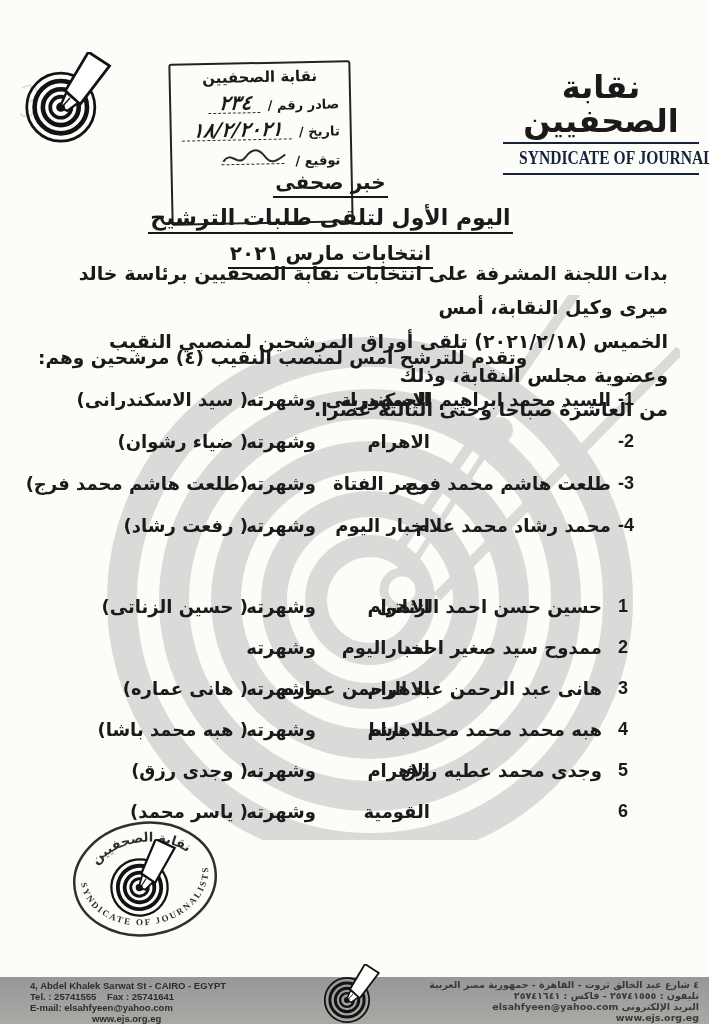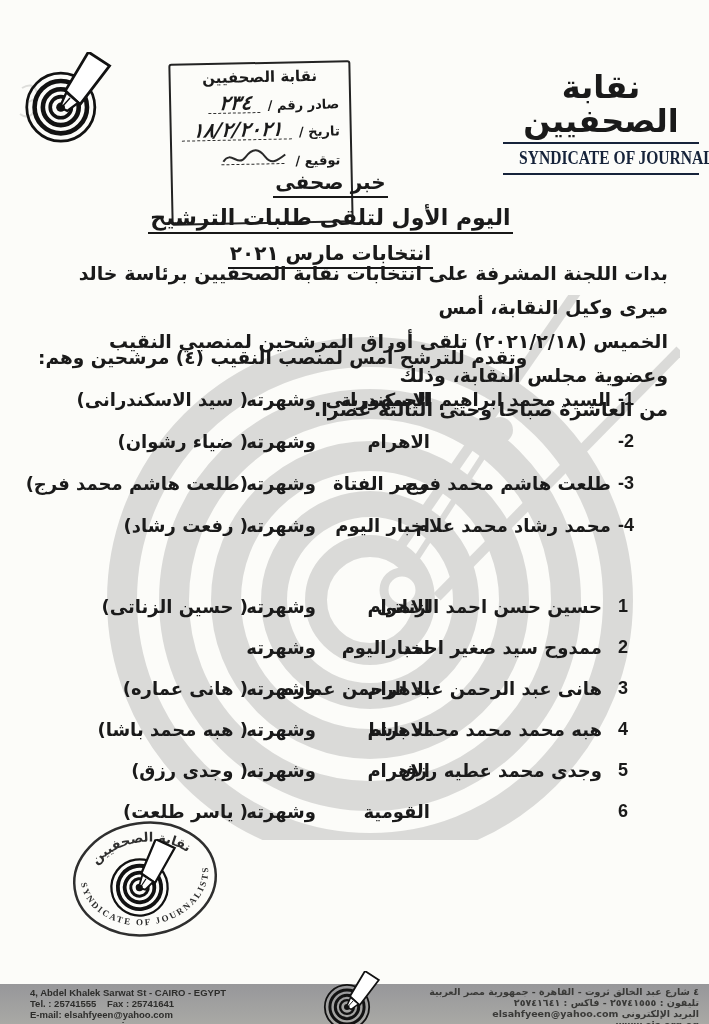--- a/index.html
+++ b/index.html
@@ -62,21 +62,21 @@
   .c-aka-lbl{right:352px;}
   .c-aka{right:420px;}
 
   
   .watermark{left:55px;top:295px;opacity:.3;z-index:1;pointer-events:none;}
 
   
   .seal{left:70px;top:820px;transform:rotate(-8deg);z-index:2;}
 
   
-  .footer{left:0;right:0;bottom:0;height:40px;background:linear-gradient(#97979a,#a9a9a5);
+  .footer{left:0;right:0;bottom:0;height:47px;background:linear-gradient(#97979a,#a9a9a5);
           z-index:3;}
   .f-en{position:absolute;left:30px;top:3px;font-family:"Liberation Sans",sans-serif;
         font-size:9.5px;line-height:11px;font-weight:700;color:#2d2d2b;}
   .f-en .web{padding-left:62px;}
   .f-ar{position:absolute;right:10px;top:2px;direction:rtl;text-align:right;font-size:9.5px;
         line-height:11px;font-weight:700;color:#3a3a38;}
   .f-logo{position:absolute;left:322px;top:-13px;}
 
   .smudge{left:16px;top:80px;opacity:.45;z-index:1;}
 </style>
@@ -212,21 +212,21 @@
       <span class="c-num">5</span>
       <span class="c-name">وجدى محمد عطيه رزق</span>
       <span class="c-paper">الاهرام</span>
       <span class="c-aka-lbl">وشهرته</span>
       <span class="c-aka">( وجدى رزق)</span>
     </div>
     <div class="crow">
       <span class="c-num">6</span>
       <span class="c-paper">القومية</span>
       <span class="c-aka-lbl">وشهرته</span>
-      <span class="c-aka">( ياسر طلعت)</span>
+      <span class="c-aka">( ياسر محمد)</span>
     </div>
   </div>
 
   <svg class="abs watermark" width="625" height="545" viewBox="0 0 625 545">
     <g fill="none" stroke="#8f8f8f">
       <circle cx="315" cy="305" r="248" stroke-width="30"></circle>
       <circle cx="315" cy="305" r="196" stroke-width="30"></circle>
       <circle cx="315" cy="305" r="144" stroke-width="30"></circle>
       <circle cx="315" cy="305" r="96" stroke-width="26"></circle>
       <circle cx="315" cy="305" r="54" stroke-width="22"></circle>

